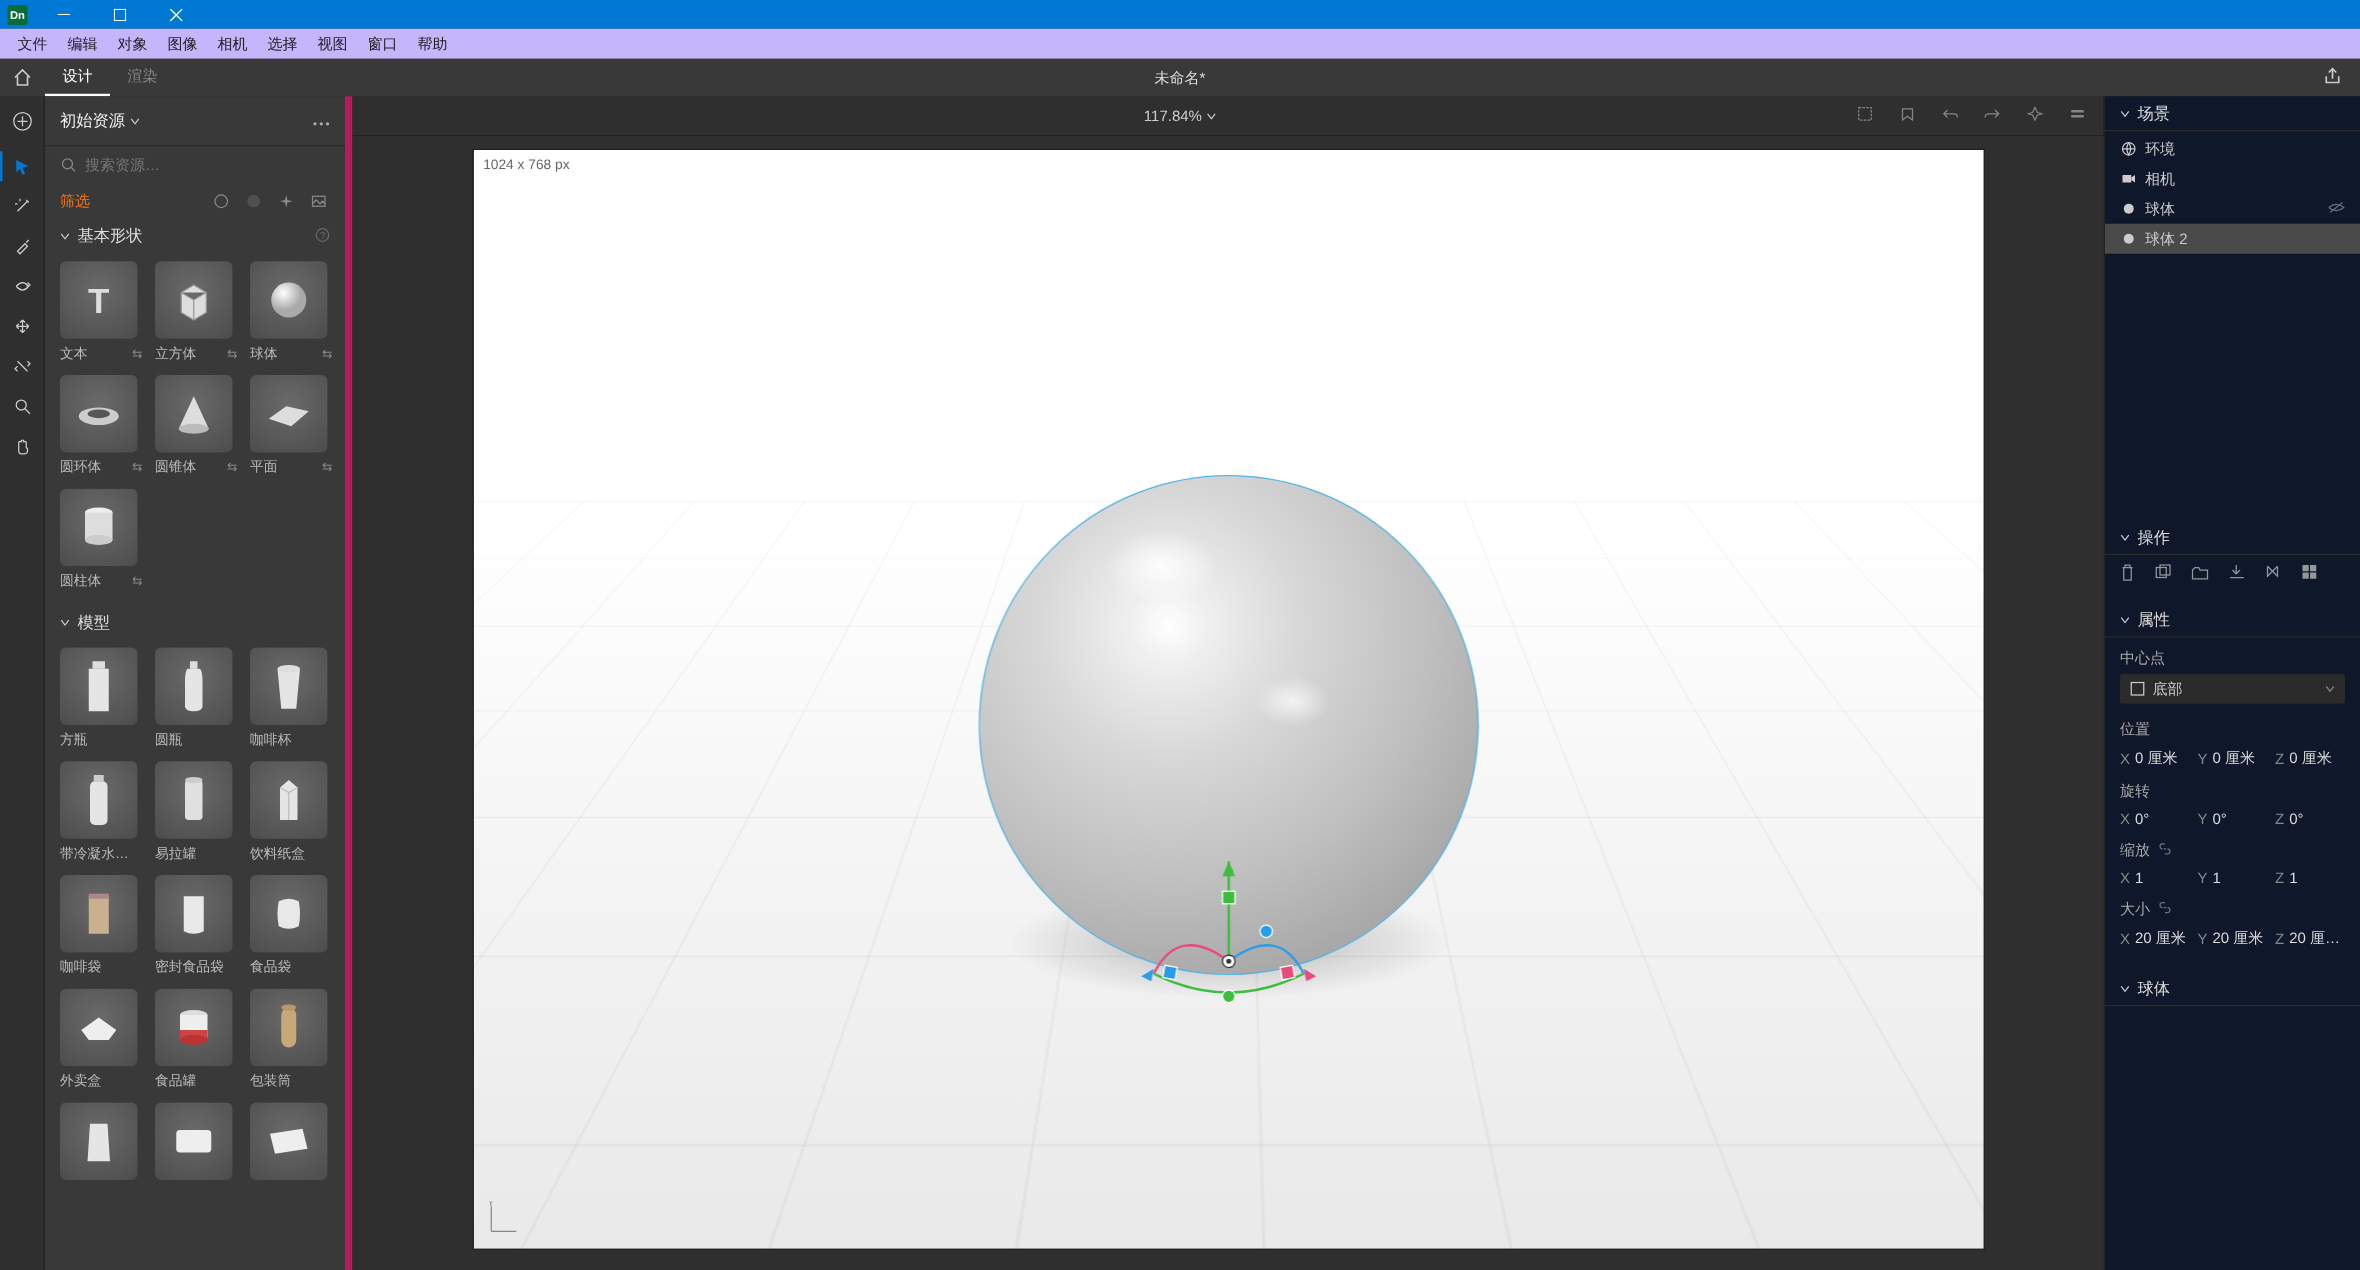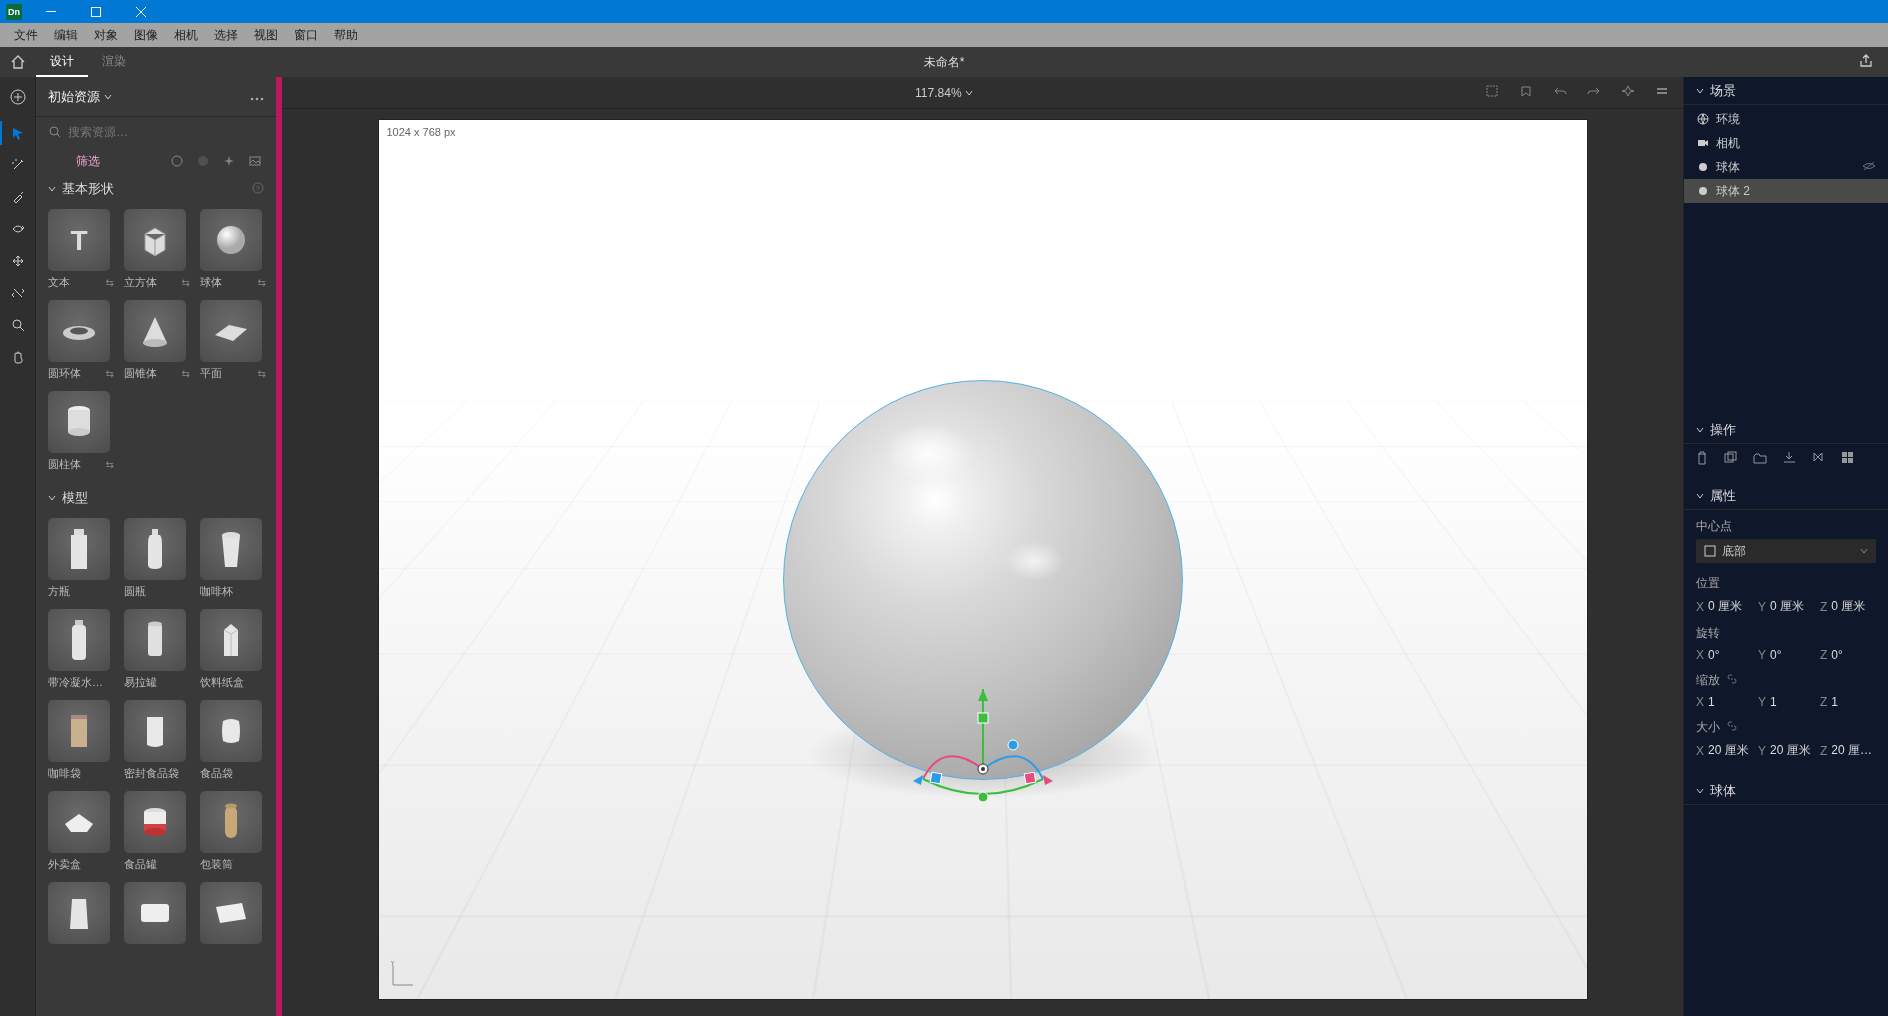--- a/index.html
+++ b/index.html
@@ -7,21 +7,21 @@
 
 
 .titlebar { height: 23px; background: #0078d4; display: flex; align-items: center; color: #fff; }
 .titlebar-icon { width: 16px; height: 16px; background: #0a6b3a; margin: 0 6px; display: flex; align-items: center; justify-content: center; font-size: 9px; font-weight: bold; border-radius: 2px; }
 .titlebar-title { flex: 1; font-size: 12px; }
 .window-controls { display: flex; }
 .window-btn { width: 45px; height: 23px; display: flex; align-items: center; justify-content: center; }
 .window-btn svg { pointer-events: none; }
 
 
-.menubar { height: 24px; background: #a3a3a3; display: flex; align-items: center; padding: 0 6px; }
+.menubar { height: 24px; background: #c4b5fd; display: flex; align-items: center; padding: 0 6px; }
 .menu-item { padding: 0 8px; font-size: 12px; color: #222; }
 
 
 .toolbar { height: 30px; background: #393939; display: flex; align-items: center; }
 .toolbar-left { display: flex; align-items: flex-start; height: 100%; }
 .home-btn { width: 36px; height: 100%; display: flex; align-items: center; justify-content: center; }
 .tab { padding: 0 14px; height: 100%; display: flex; align-items: center; font-size: 12px; color: #ccc; border-bottom: 2px solid transparent; }
 .tab.active { border-bottom-color: #fff; color: #fff; }
 .doc-title { position: absolute; left: 50%; transform: translateX(-50%); font-size: 12px; color: #ddd; }
 .toolbar-right { margin-left: auto; padding-right: 14px; }
@@ -36,21 +36,21 @@
 .tool-btn.active::before { content: ""; position: absolute; left: 0; top: 4px; bottom: 4px; width: 2px; background: #0078d4; }
 
 
 .assets { width: 246px; background: #393939; display: flex; flex-direction: column; border-right: 6px solid #be185d; }
 .assets-header { height: 40px; display: flex; align-items: center; padding: 0 12px; border-bottom: 1px solid #2a2a2a; }
 .assets-header .title { font-size: 13px; color: #eee; flex: 1; }
 .assets-header .menu { margin-left: auto; }
 .search-row { height: 30px; display: flex; align-items: center; padding: 0 12px; }
 .search-row input { background: transparent; border: none; color: #999; font-size: 12px; flex: 1; outline: none; }
 .filter-row { height: 28px; display: flex; align-items: center; padding: 0 12px; gap: 8px; }
-.filter-row .lbl { flex: 1; color: #f9a8d4; margin-left: 28px; }
+.filter-row .lbl { flex: 1; color: #f97316; }
 .filter-icon { width: 18px; height: 18px; display: flex; align-items: center; justify-content: center; opacity: 0.7; }
 .section-header { height: 28px; display: flex; align-items: center; padding: 0 12px; font-size: 13px; color: #ddd; }
 .section-header .caret { margin-right: 6px; }
 .section-header .help { margin-left: auto; opacity: 0.6; }
 .asset-grid { display: flex; flex-wrap: wrap; gap: 10px; padding: 6px 10px 12px 12px; }
 .asset-cell { width: 66px; display: flex; flex-direction: column; }
 .asset-thumb { width: 62px; height: 62px; background: #565656; border-radius: 5px; display: flex; align-items: center; justify-content: center; position: relative; overflow: hidden; background-image: radial-gradient(circle at 50% 38%, #6a6a6a, #4c4c4c); }
 .asset-meta { display: flex; align-items: center; margin-top: 4px; }
 .asset-label { font-size: 11px; color: #bbb; white-space: nowrap; overflow: hidden; text-overflow: ellipsis; flex: 1; }
 .asset-sub { font-size: 10px; color: #888; margin-left: auto; }

